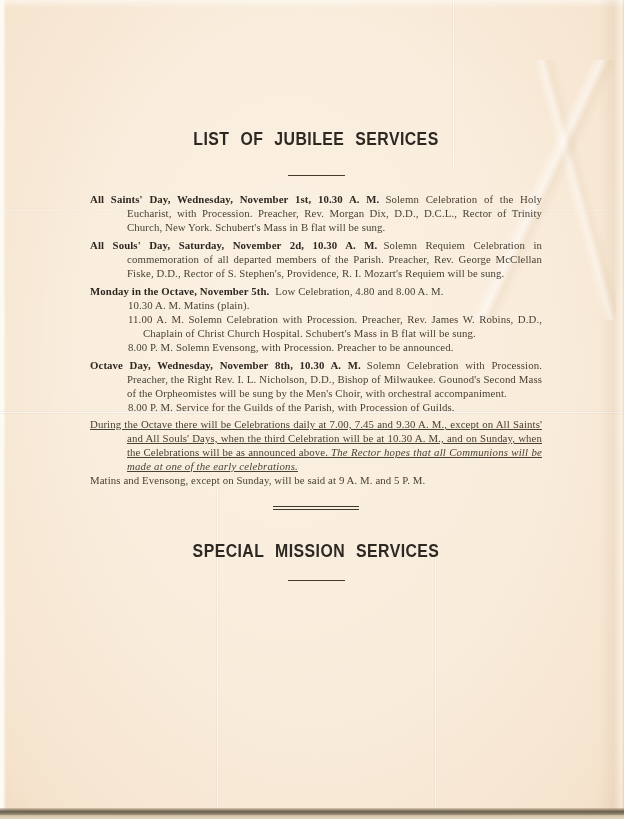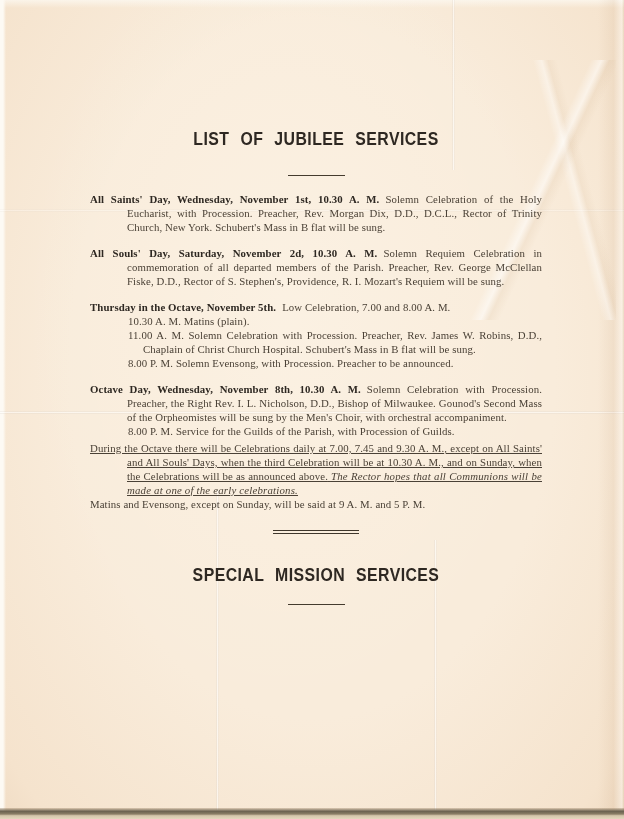--- a/index.html
+++ b/index.html
@@ -49,21 +49,21 @@
     letter-spacing:.5px; word-spacing:7px;
     color:var(--ink-bold, #2e2822);
     transform:scaleX(.88);
   }
   h1.second { margin-top:30px; }
   .rule  { width:57px; border:0; border-top:1.5px solid #443b2e; }
   .rule1 { margin:25px auto 16px; }
   .rule2 { margin:18px auto 13px; }
   .drule { width:86px; height:2px; margin:19px auto 0;
     border-top:1.2px solid #3f372c; border-bottom:1.2px solid #3f372c; }
-  .entry { margin:12px 0 3px; }
+  .entry { margin:4px 0 3px; }
   .entry p, p.note, p.mission { margin:0; }
   .hang { padding-left:37px; text-indent:-37px; text-align:justify; }
   .sub  { padding-left:53px; text-indent:-15px; text-align:justify; }
   b.h   { font-weight:bold; color:var(--ink-bold, #2e2822); margin-right:6px; }
   .note-octave { margin-top:5px;text-decoration:underline; }
   .note-matins { margin-top:9px; }
   .mission { text-indent:30px; text-align:justify; }
   .mission1 { margin-top:17px; }
   .mission2 { margin-top:13px; }
   i { letter-spacing:.2px; }
@@ -89,21 +89,21 @@
 
     <div class="entry">
       <p class="hang"><b class="h">All Saints' Day, Wednesday, November 1st, 10.30 A. M.</b><span>Solemn Celebration of the Holy Eucharist, with Procession.  Preacher, Rev. Morgan Dix, D.D., D.C.L., Rector of Trinity Church, New York.  Schubert's Mass in B flat will be sung.</span></p>
     </div>
 
     <div class="entry">
       <p class="hang"><b class="h">All Souls' Day, Saturday, November 2d, 10.30 A. M.</b><span>Solemn Requiem Celebration in commemoration of all departed members of the Parish.  Preacher, Rev. George McClellan Fiske, D.D., Rector of S. Stephen's, Providence, R. I.  Mozart's Requiem will be sung.</span></p>
     </div>
 
     <div class="entry">
-      <p class="hang"><b class="h">Thursday in the Octave, November 5th.</b><span>Low Celebration, 7.00 and 8.00 A. M.</span></p>
+      <p class="hang"><b class="h">Monday in the Octave, November 5th.</b><span>Low Celebration, 4.80 and 8.00 A. M.</span></p>
       <p class="sub">10.30 A. M.   Matins (plain).</p>
       <p class="sub">11.00 A. M.   Solemn Celebration with Procession.  Preacher, Rev. James W. Robins, D.D., Chaplain of Christ Church Hospital.  Schubert's Mass in B flat will be sung.</p>
       <p class="sub">8.00 P. M.   Solemn Evensong, with Procession.  Preacher to be announced.</p>
     </div>
 
     <div class="entry">
       <p class="hang"><b class="h">Octave Day, Wednesday, November 8th, 10.30 A. M.</b><span>Solemn Celebration with Procession.  Preacher, the Right Rev. I. L. Nicholson, D.D., Bishop of Milwaukee.  Gounod's Second Mass of the Orpheomistes will be sung by the Men's Choir, with orchestral accompaniment.</span></p>
       <p class="sub">8.00 P. M.   Service for the Guilds of the Parish, with Procession of Guilds.</p>
     </div>
 

